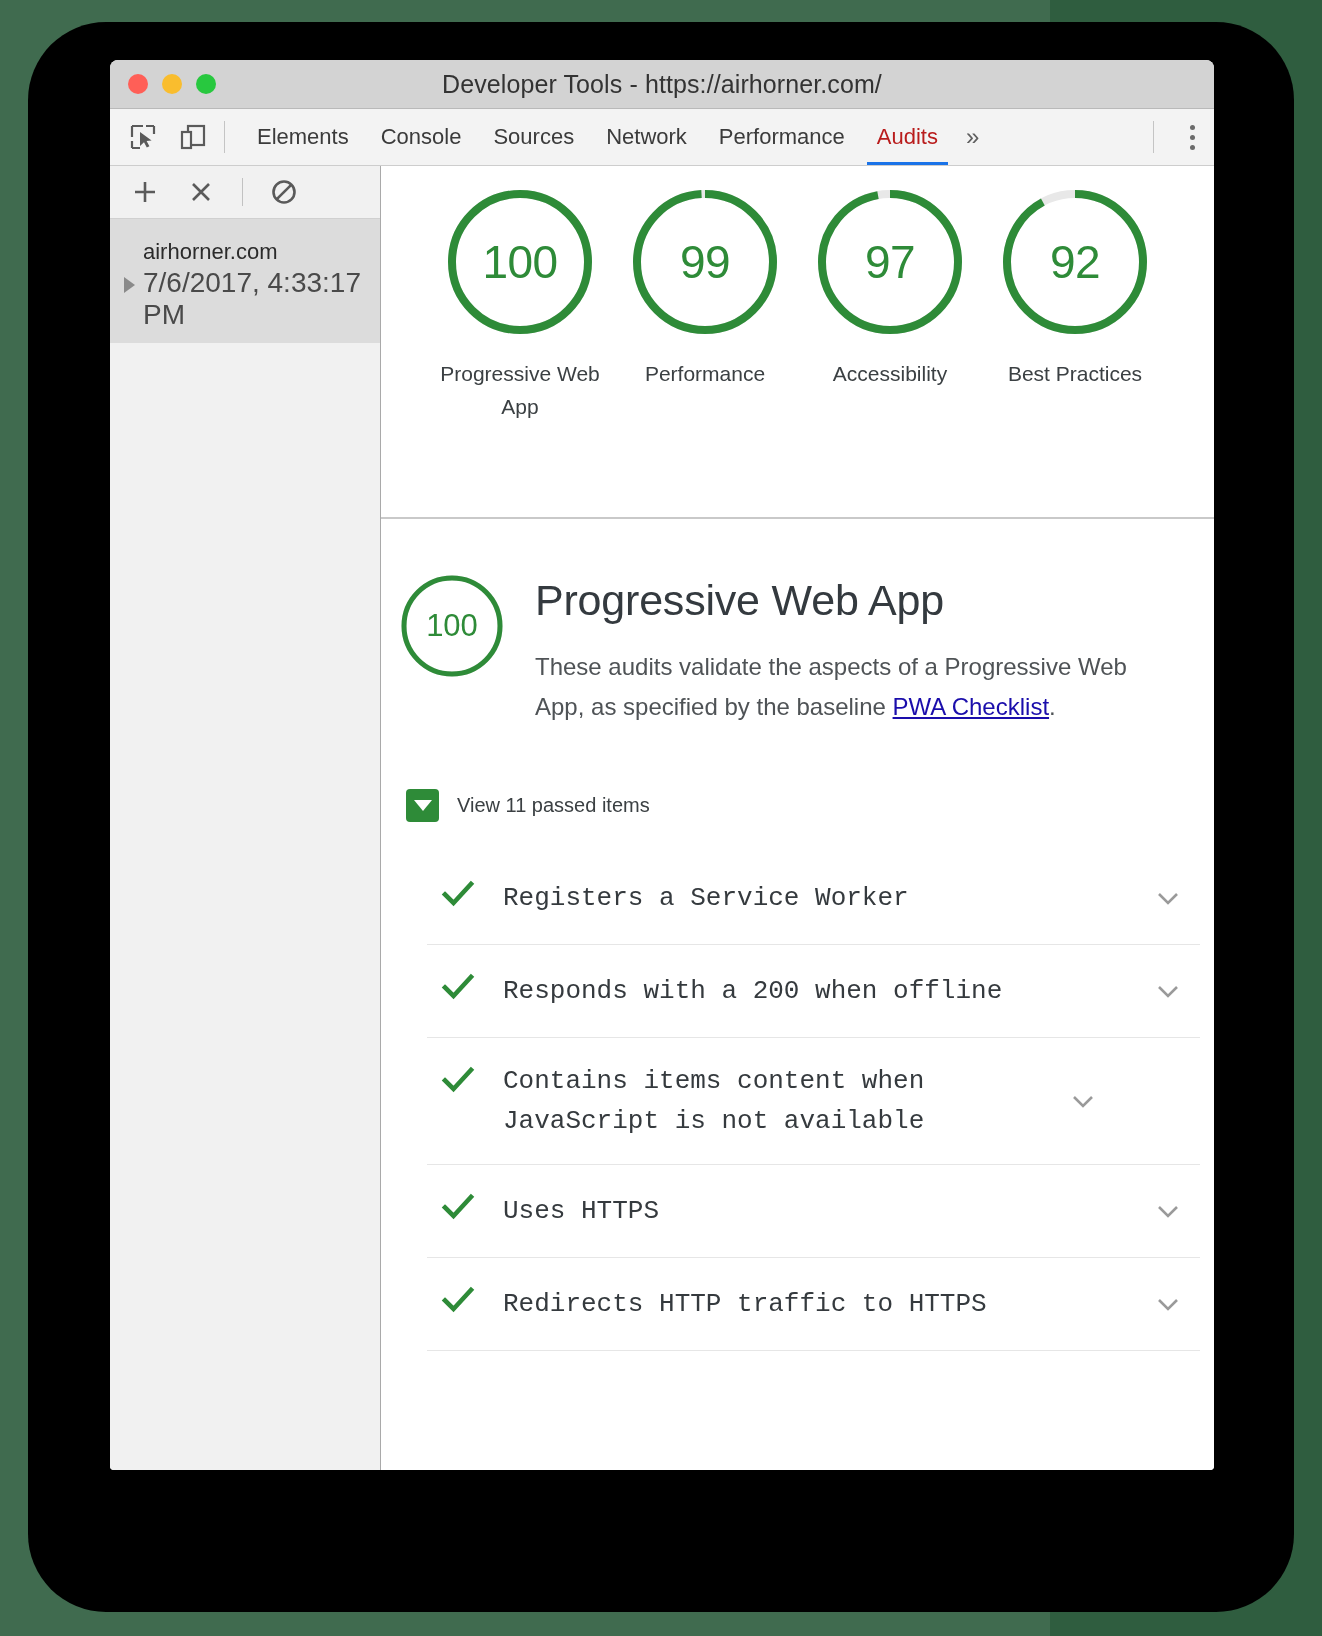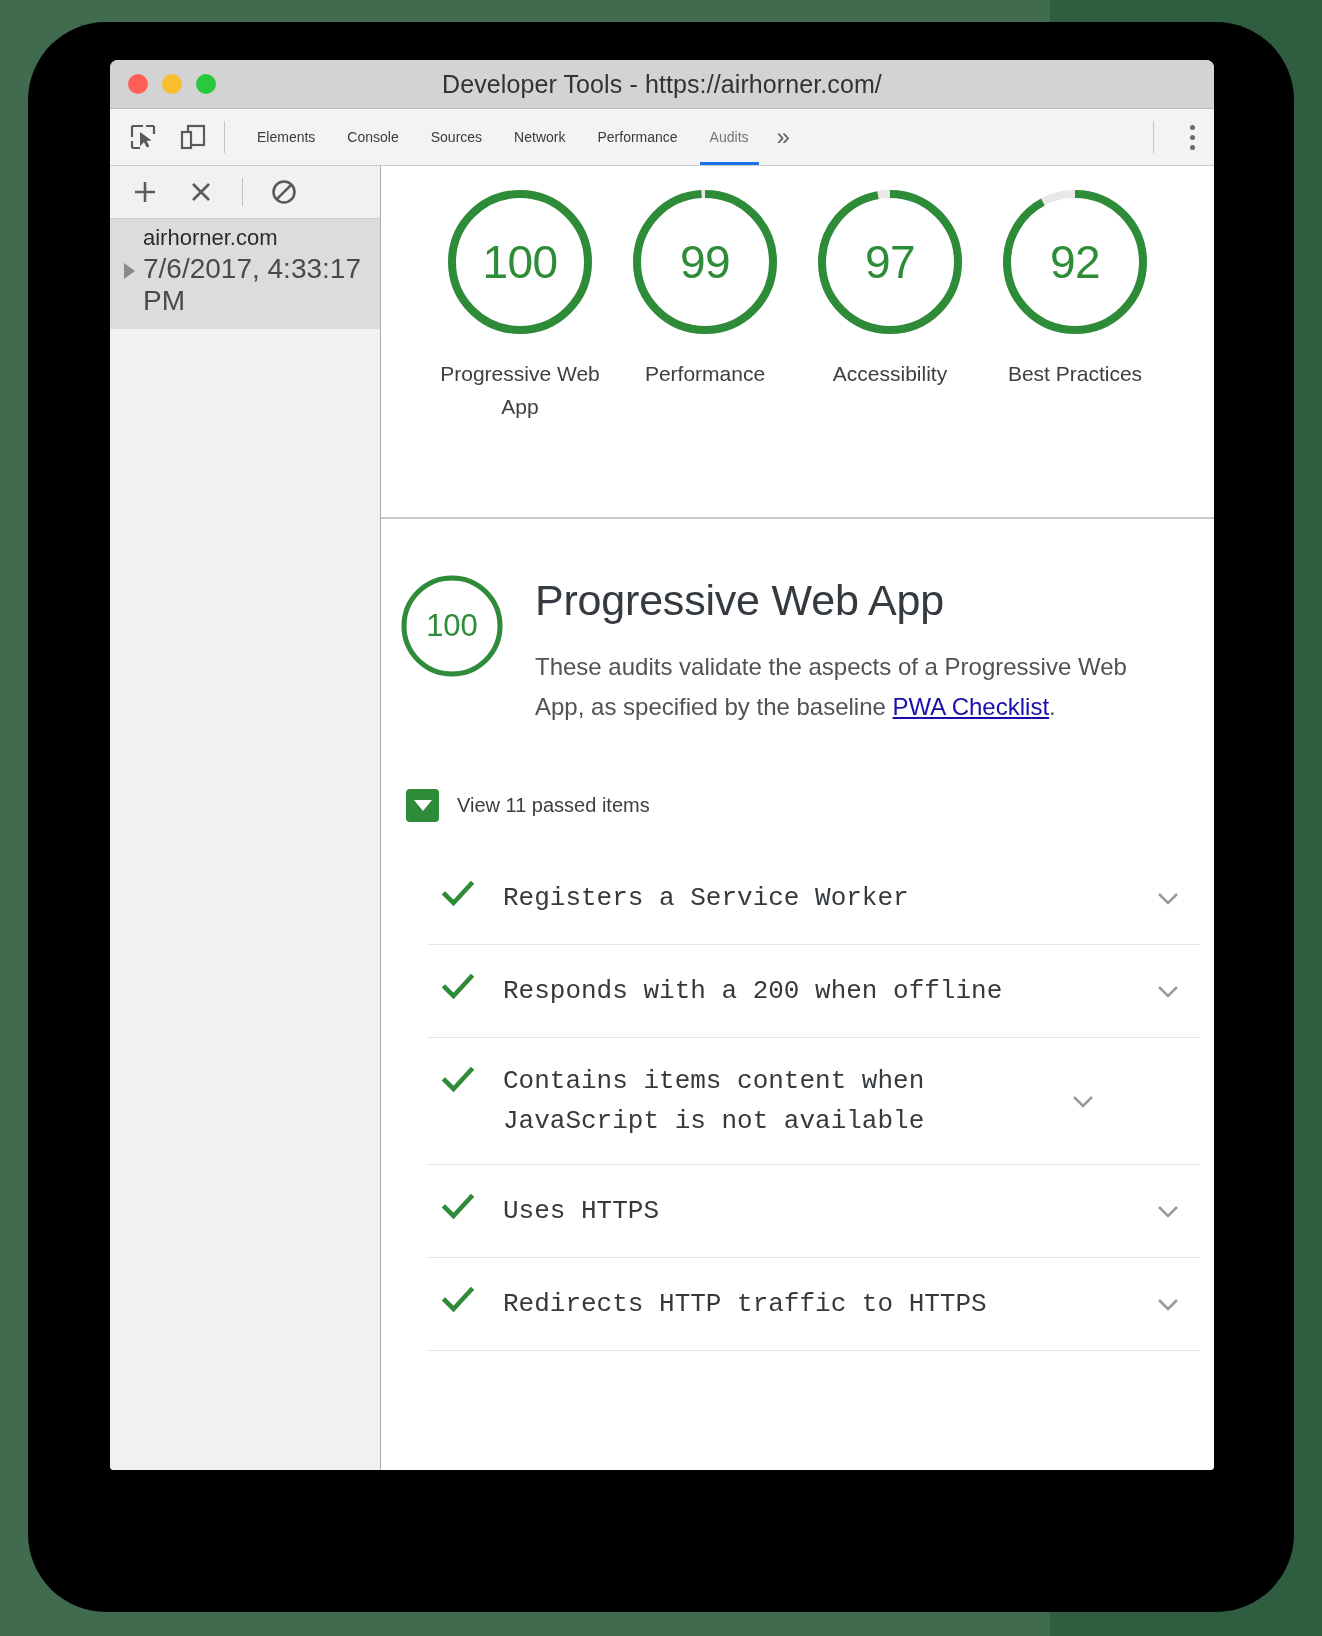--- a/index.html
+++ b/index.html
@@ -97,27 +97,27 @@
   }
   .tabs {
     display: flex;
     align-items: stretch;
     flex: 1 1 auto;
   }
   .tab {
     display: flex;
     align-items: center;
     padding: 16px 16px;
-    font-size: 14px;
+    font-size: 22px;
     color: #3b3b3b;
     position: relative;
     cursor: pointer;
     white-space: nowrap;
   }
-  .tab.active { color: #737373; }
+  .tab.active { color: #b91c1c; }
   .tab.active::after {
     content: "";
     position: absolute;
     left: 6px; right: 6px; bottom: 0;
     height: 3px;
     background: #1a73e8;
   }
   .tab.more { font-size: 24px; color: #5f5f5f; padding: 0 12px; }
   .dots-btn {
     display: flex; flex-direction: column; justify-content: center;
@@ -152,21 +152,21 @@
   .sb-icon {
     width: 30px; height: 30px;
     display: flex; align-items: center; justify-content: center;
     cursor: pointer;
   }
   .sb-sep { width: 1px; height: 28px; background: #c2c2c2; }
   .report-item {
     background: #dcdcdc;
     display: flex;
     align-items: center;
-    padding: 6px 8px 12px 8px;
+    padding: 20px 8px 12px 8px;
     cursor: pointer;
   }
   .tri {
     width: 0; height: 0;
     border-left: 11px solid #8a8a8a;
     border-top: 8px solid transparent;
     border-bottom: 8px solid transparent;
     margin: 0 8px 0 6px;
     flex: 0 0 auto;
   }

